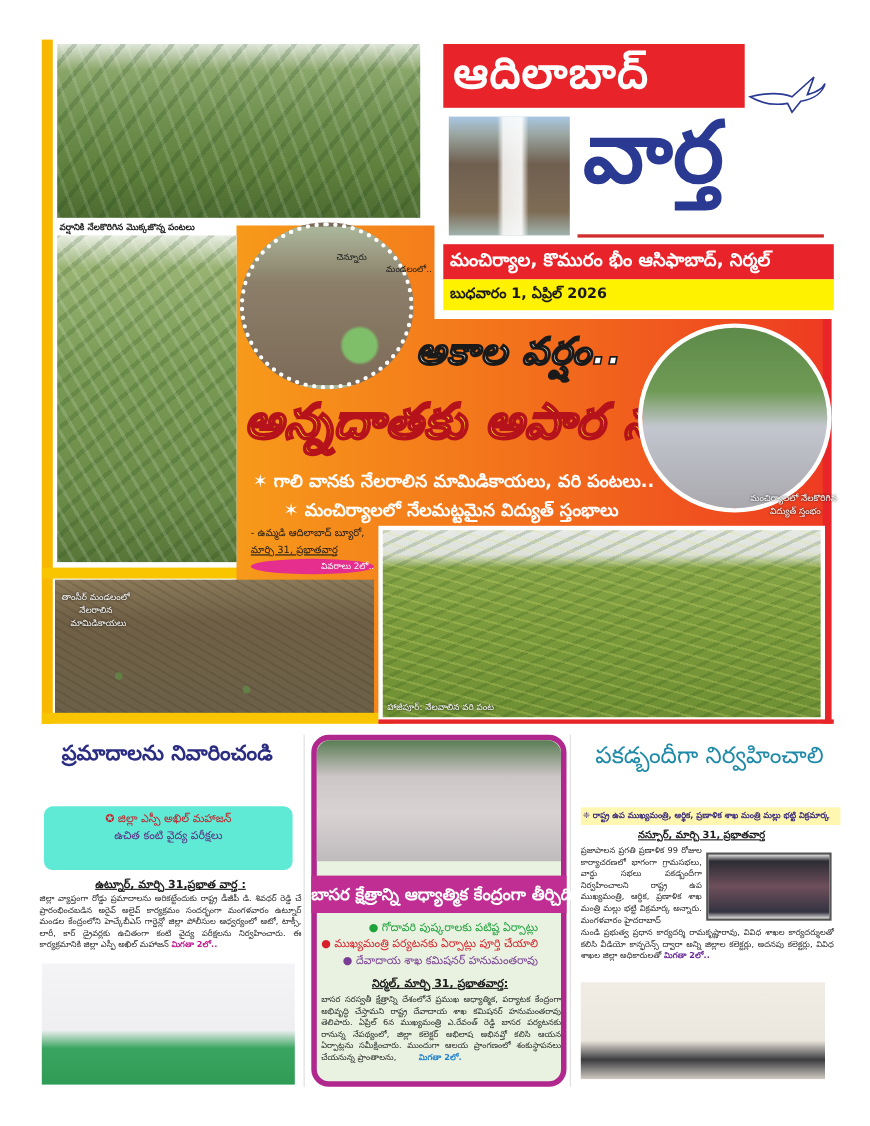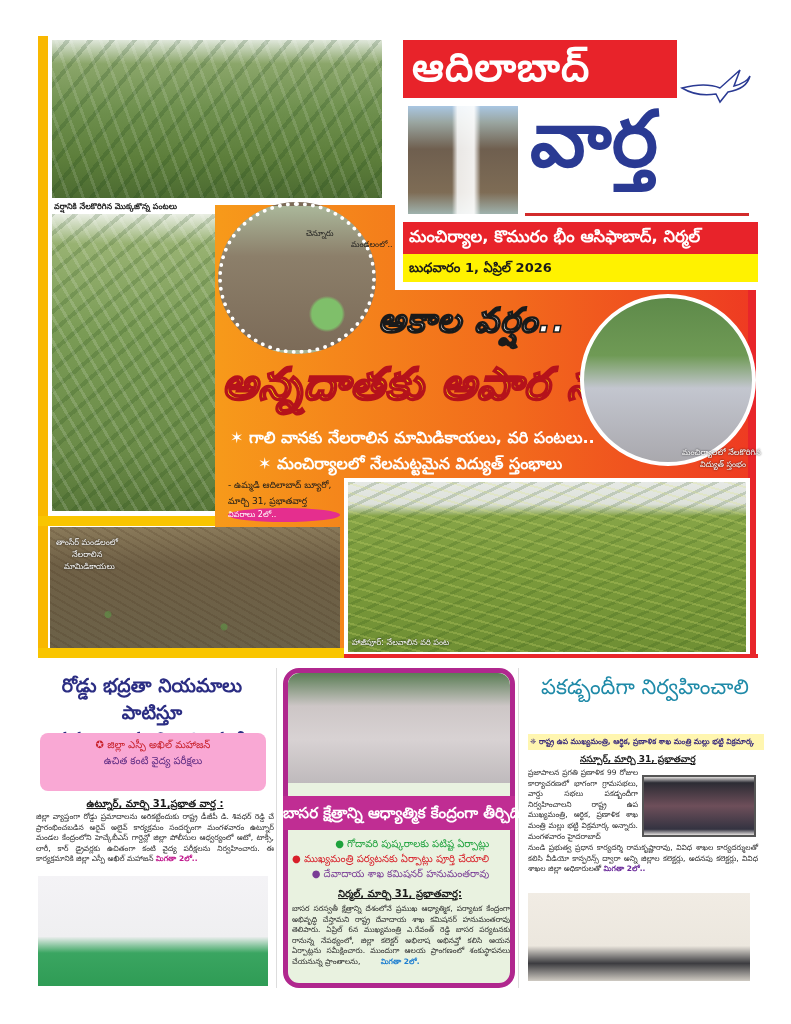--- a/index.html
+++ b/index.html
@@ -54,26 +54,26 @@
   #masthead-date { left: 403px; top: 254px; width: 355px; height: 28px; background: #fff200; color: #1a1a1a; font-size: 13px; font-weight: bold; padding: 6px 6px; }
   #dove { left: 680px; top: 66px; }
 
   
   #headline-1 { left: 378px; top: 300px; font-size: 34px; font-weight: bold; font-style: italic; color: #ffffff; -webkit-text-stroke: 1.5px #1a1a1a; letter-spacing: 1px; }
   #headline-2 { left: 222px; top: 358px; font-size: 44px; font-weight: bold; font-style: italic; color: #fff200; -webkit-text-stroke: 2px #b5121b; letter-spacing: 1px; }
   .bullet-line { font-size: 16px; color: #ffffff; font-weight: bold; }
   #bullet-1 { left: 230px; top: 428px; }
   #bullet-2 { left: 258px; top: 454px; }
   #byline { left: 228px; top: 477px; font-size: 9px; color: #1a1a1a; line-height: 16px; }
-  #details-pill { left: 228px; top: 508px; width: 112px; height: 14px; border-radius: 50%; background: #e52e8e; color: #ffffff; font-size: 8px; text-align: left; line-height: 14px; }
+  #details-pill { left: 228px; top: 508px; width: 112px; height: 14px; border-radius: 50%; background: #e52e8e; color: #ffffff; font-size: 8px; text-align: right; line-height: 14px; }
 
   
   .story-head { color: #2b2d83; font-weight: bold; text-align: center; }
   #s1-head { left: 32px; top: 672px; width: 240px; font-size: 19px; line-height: 27px; }
-  #s1-box { left: 40px; top: 733px; width: 226px; height: 58px; background: #f9a8d4; border-radius: 8px; text-align: center; padding-top: 4px; }
+  #s1-box { left: 40px; top: 733px; width: 226px; height: 58px; background: #5eead4; border-radius: 8px; text-align: center; padding-top: 4px; }
   .s1-pt { font-size: 10px; line-height: 16px; }
   #s1-dateline { left: 30px; top: 798px; width: 250px; text-align: center; font-size: 10px; font-weight: bold; color: #1a1a1a; }
   .body-text { font-size: 7.5px; line-height: 10.6px; color: #2a2a2a; text-align: justify; }
   #s1-body { left: 36px; top: 812px; width: 238px; }
   .more { color: #c0188d; font-weight: bold; }
 
   #s2-frame { left: 283px; top: 668px; width: 232px; height: 320px; border: 5px solid #b0278e; border-radius: 16px; background: #e9f2e0; overflow: hidden; }
   #s2-photo { left: 288px; top: 673px; width: 222px; height: 110px; }
   #s2-banner { left: 283px; top: 796px; width: 232px; height: 34px; background: #c02d93; color: #ffffff; font-size: 15px; font-weight: bold; text-align: center; line-height: 34px; white-space: nowrap; }
   .s2-bullet { font-size: 10px; line-height: 15px; white-space: nowrap; }
@@ -119,21 +119,21 @@
 <div id="masthead-underline" class="abs"></div>
 <div id="masthead-districts" class="abs">మంచిర్యాల, కొమురం భీం ఆసిఫాబాద్, నిర్మల్</div>
 <div id="masthead-date" class="abs">బుధవారం 1, ఏప్రిల్ 2026</div>
 
 <div id="headline-1" class="abs">అకాల వర్షం..</div>
 <div id="headline-2" class="abs">అన్నదాతకు అపార నష్టం</div>
 <div id="bullet-1" class="abs bullet-line">✶ గాలి వానకు నేలరాలిన మామిడికాయలు, వరి పంటలు..</div>
 <div id="bullet-2" class="abs bullet-line">✶ మంచిర్యాలలో నేలమట్టమైన విద్యుత్ స్తంభాలు</div>
 <div id="byline" class="abs">
   <div>- ఉమ్మడి ఆదిలాబాద్ బ్యూరో,</div>
-  <div style="">మార్చి 31, ప్రభాతవార్త</div>
+  <div style="text-decoration:underline;">మార్చి 31, ప్రభాతవార్త</div>
 </div>
 <div id="details-pill" class="abs">వివరాలు 2లో..</div>
 
 <div class="abs photo photo-circle2" style="left:580px;top:294px;width:176px;height:172px;"></div>
 <div class="abs cap-white" style="left:682px;top:448px;">మంచిర్యాలలో నేలకొరిగిన</div>
 <div class="abs cap-white" style="left:700px;top:460px;">విద్యుత్ స్తంభం</div>
 
 <div class="abs photo photo-mango" style="left:50px;top:527px;width:290px;height:125px;"></div>
 <div class="abs cap-white" style="left:56px;top:538px;">తాంసీర్ మండలంలో</div>
 <div class="abs cap-white" style="left:72px;top:550px;">నేలరాలిన</div>
@@ -142,21 +142,20 @@
 
 <div class="abs" style="left:344px;top:478px;width:406px;height:178px;background:#ffffff;"></div>
 <div class="abs photo photo-paddy" style="left:348px;top:482px;width:398px;height:170px;"></div>
 <div class="abs cap-white" style="left:352px;top:638px;">హాజీపూర్: నేలవాలిన వరి పంట</div>
 <div class="abs" style="left:344px;top:654px;width:414px;height:4px;background:#e8262a;"></div>
 
 <div id="divider-1" class="abs"></div>
 <div id="divider-2" class="abs"></div>
 
 <div id="s1-head" class="abs story-head">
-  <div>రోడ్డు భద్రతా నియమాలు పాటిస్తూ</div>
   <div>ప్రమాదాలను నివారించండి</div>
 </div>
 <div id="s1-box" class="abs">
   <div class="s1-pt" style="color:#c8202a;">✪ జిల్లా ఎస్పీ అఖిల్ మహాజన్</div>
   <div class="s1-pt" style="color:#5c2a82;">ఉచిత కంటి వైద్య పరీక్షలు</div>
 </div>
 <div id="s1-dateline" class="abs" style="text-decoration:underline;">ఉట్నూర్, మార్చి 31,ప్రభాత వార్త :</div>
 <div id="s1-body" class="abs body-text">
   <span>జిల్లా వ్యాప్తంగా రోడ్డు ప్రమాదాలను అరికట్టేందుకు రాష్ట్ర డీజీపీ డి. శివధర్ రెడ్డి చే ప్రారంభించబడిన అరైవ్ అలైవ్ కార్యక్రమం సందర్భంగా మంగళవారం ఉట్నూర్ మండల కేంద్రంలోని హెచ్కేబీఎస్ గార్డెన్లో జిల్లా పోలీసుల ఆధ్వర్యంలో ఆటో, టాక్సీ, లారీ, కార్ డ్రైవర్లకు ఉచితంగా కంటి వైద్య పరీక్షలను నిర్వహించారు. ఈ కార్యక్రమానికి జిల్లా ఎస్పీ అఖిల్ మహాజన్</span>
   <span class="more">మిగతా 2లో..</span>

